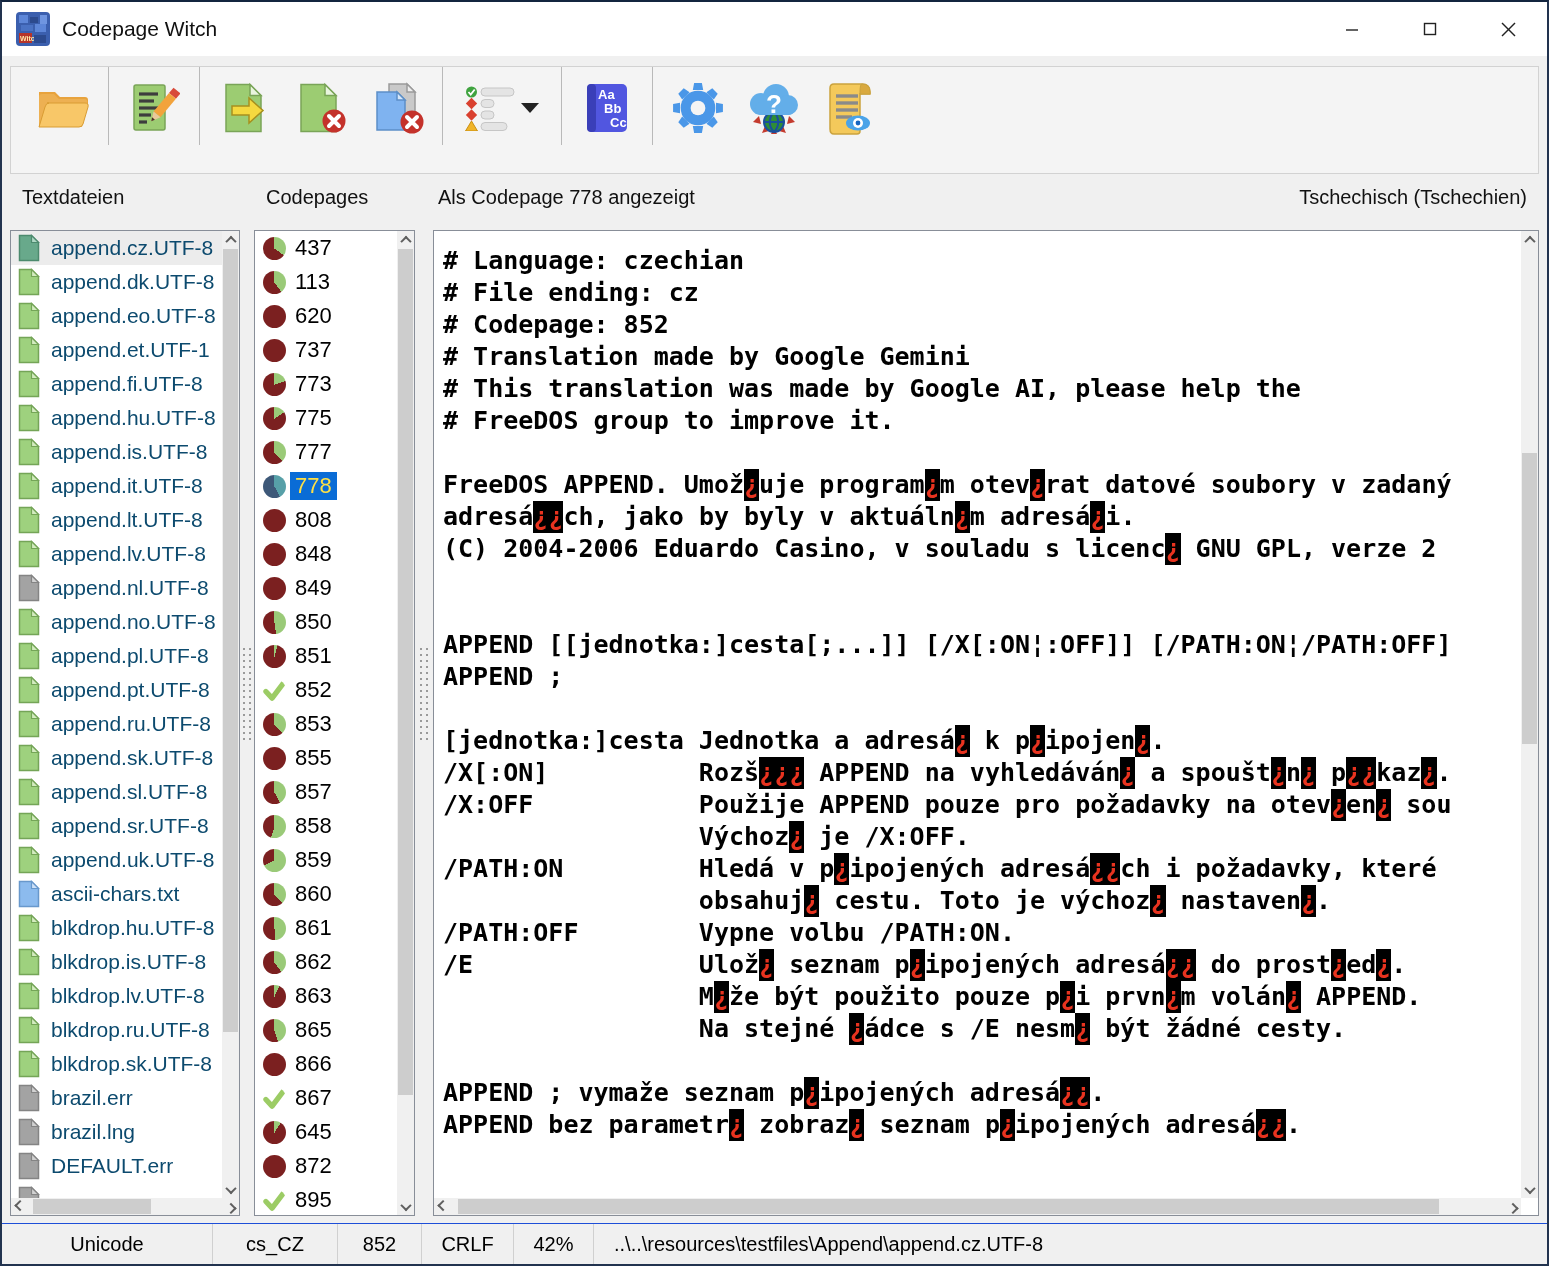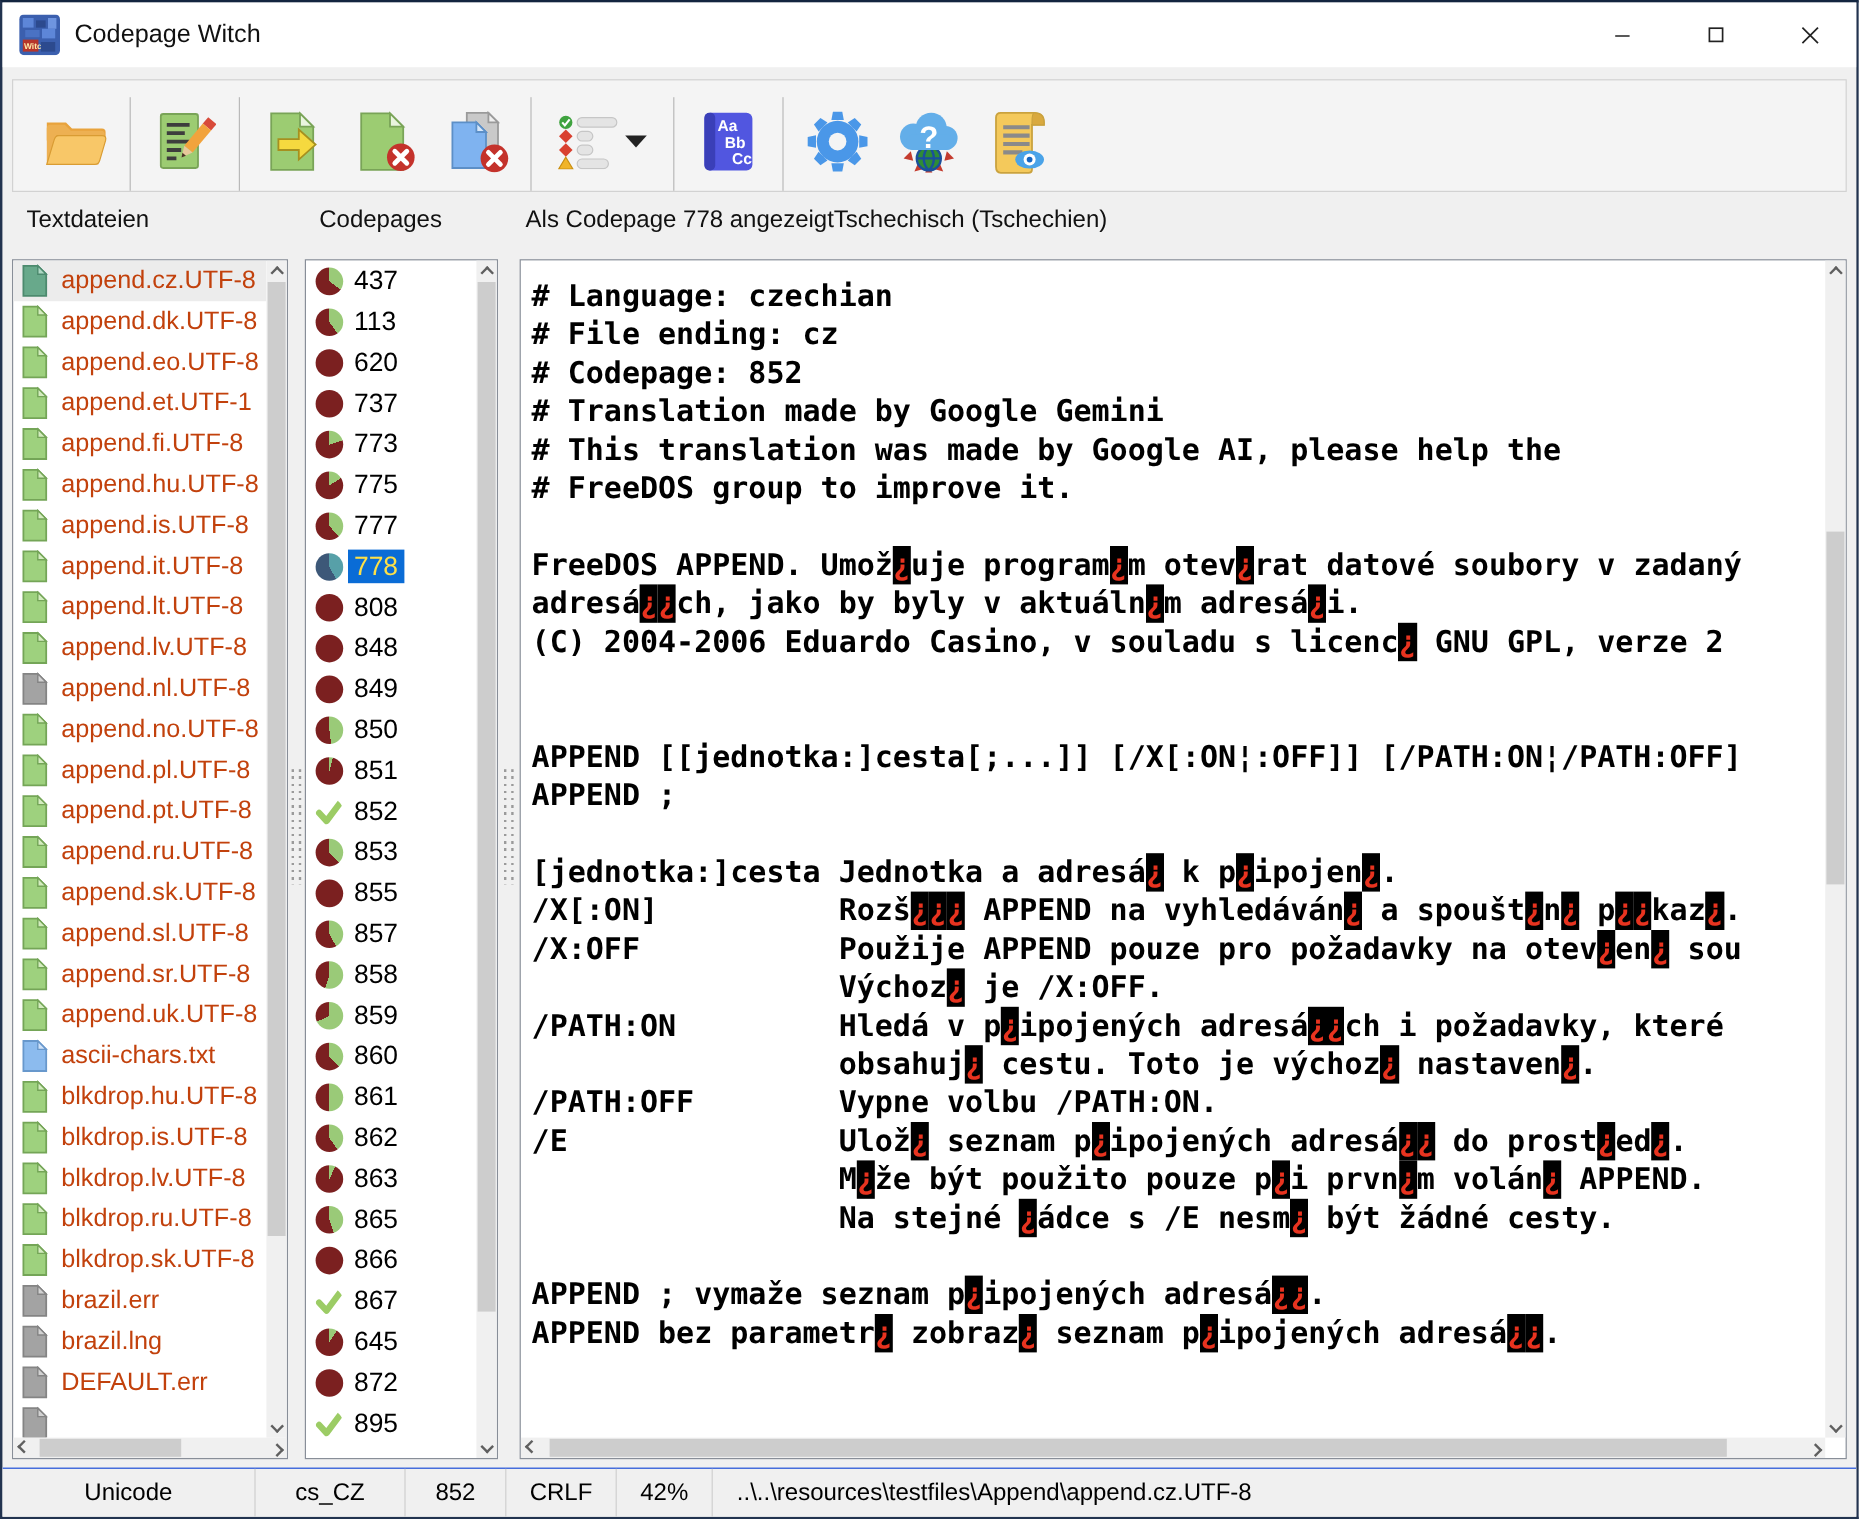--- a/index.html
+++ b/index.html
@@ -12,49 +12,49 @@
     background:#f0f0f0; display:flex; flex-direction:column; overflow:hidden; }
 
   
   .titlebar{ height:54px; background:#ffffff; display:flex; align-items:center; flex:0 0 auto; }
   .app-icon{ margin:0 12px 0 14px; width:34px; height:34px; flex:0 0 auto; }
   .title-text{ font-size:21px; color:#111; }
   .win-controls{ margin-left:auto; display:flex; height:100%; }
   .wbtn{ width:78px; height:100%; display:flex; align-items:center; justify-content:center; cursor:default; }
 
   
-  .toolbar{ margin:10px 8px 0 8px; height:94px; background:#f4f4f4; border:1px solid #d2d2d2;
-    display:flex; align-items:flex-end; padding-left:14px; flex:0 0 auto; }
+  .toolbar{ margin:10px 8px 0 8px; height:108px; background:#f4f4f4; border:1px solid #d2d2d2;
+    display:flex; align-items:flex-start; padding-left:14px; flex:0 0 auto; }
   .tbtn{ width:76px; height:82px; display:flex; align-items:center; justify-content:center; border-radius:3px; }
   .tsep{ width:1px; height:78px; background:#b9b9b9; margin:0 7px; }
   .dd-arrow{ width:0; height:0; border-left:9px solid transparent; border-right:9px solid transparent;
     border-top:10px solid #222; margin-left:6px; }
 
   
   .main{ flex:1 1 auto; display:flex; padding:0 8px; min-height:0; margin-top:2px; }
   .panel{ display:flex; flex-direction:column; min-height:0;gap:12px; }
   .panel-files{ width:230px; }
   .panel-cp{ width:161px; }
   .panel-viewer{ flex:1; min-width:0; }
   .panel-header{ height:42px; display:flex; align-items:center; font-size:20px; color:#111; padding-left:12px; flex:0 0 auto; }
-  .viewer-header{ justify-content:flex-start; padding:0 12px 0 5px; }
+  .viewer-header{ justify-content:space-between; padding:0 12px 0 5px; }
 
   .listbox{ position:relative; flex:1; border:1px solid #888e98; background:#fff; overflow:hidden; min-height:0; }
 
   .splitter{ width:14px; position:relative; }
   .splitter .grip{ position:absolute; left:50%; top:50%; transform:translate(-50%,-50%);
     width:8px; height:96px; display:flex; justify-content:space-between; }
   .splitter .grip i{ display:block; width:2px; height:100%;
     background-image:repeating-linear-gradient(to bottom,#9a9a9a 0 2px,transparent 2px 6px); }
 
   
   .file-rows{ position:absolute; inset:0 17px 17px 0; overflow:hidden; }
   .file-row{ height:34px; display:flex; align-items:center; padding-left:7px; gap:11px; white-space:nowrap; }
   .file-row.selected{ background:#ececec; }
-  .file-row .fname{ font-size:21px; color:#c2410c; }
+  .file-row .fname{ font-size:21px; color:#0c4a6e; }
 
   
   .cp-rows{ position:absolute; inset:0 17px 0 0; overflow:hidden; }
   .cp-row{ height:34px; display:flex; align-items:center; padding-left:8px; gap:4px; }
   .pie{ width:23px; height:23px; border-radius:50%; flex:0 0 auto; }
   .cp-val{ font-size:22px; color:#000; padding:1px 5px; }
   .cp-row.selected .cp-val{ background:#0a6cd6; color:#fde047; }
 
   
   .viewer-textwrap{ position:absolute; inset:0 17px 17px 0; overflow:hidden; }

